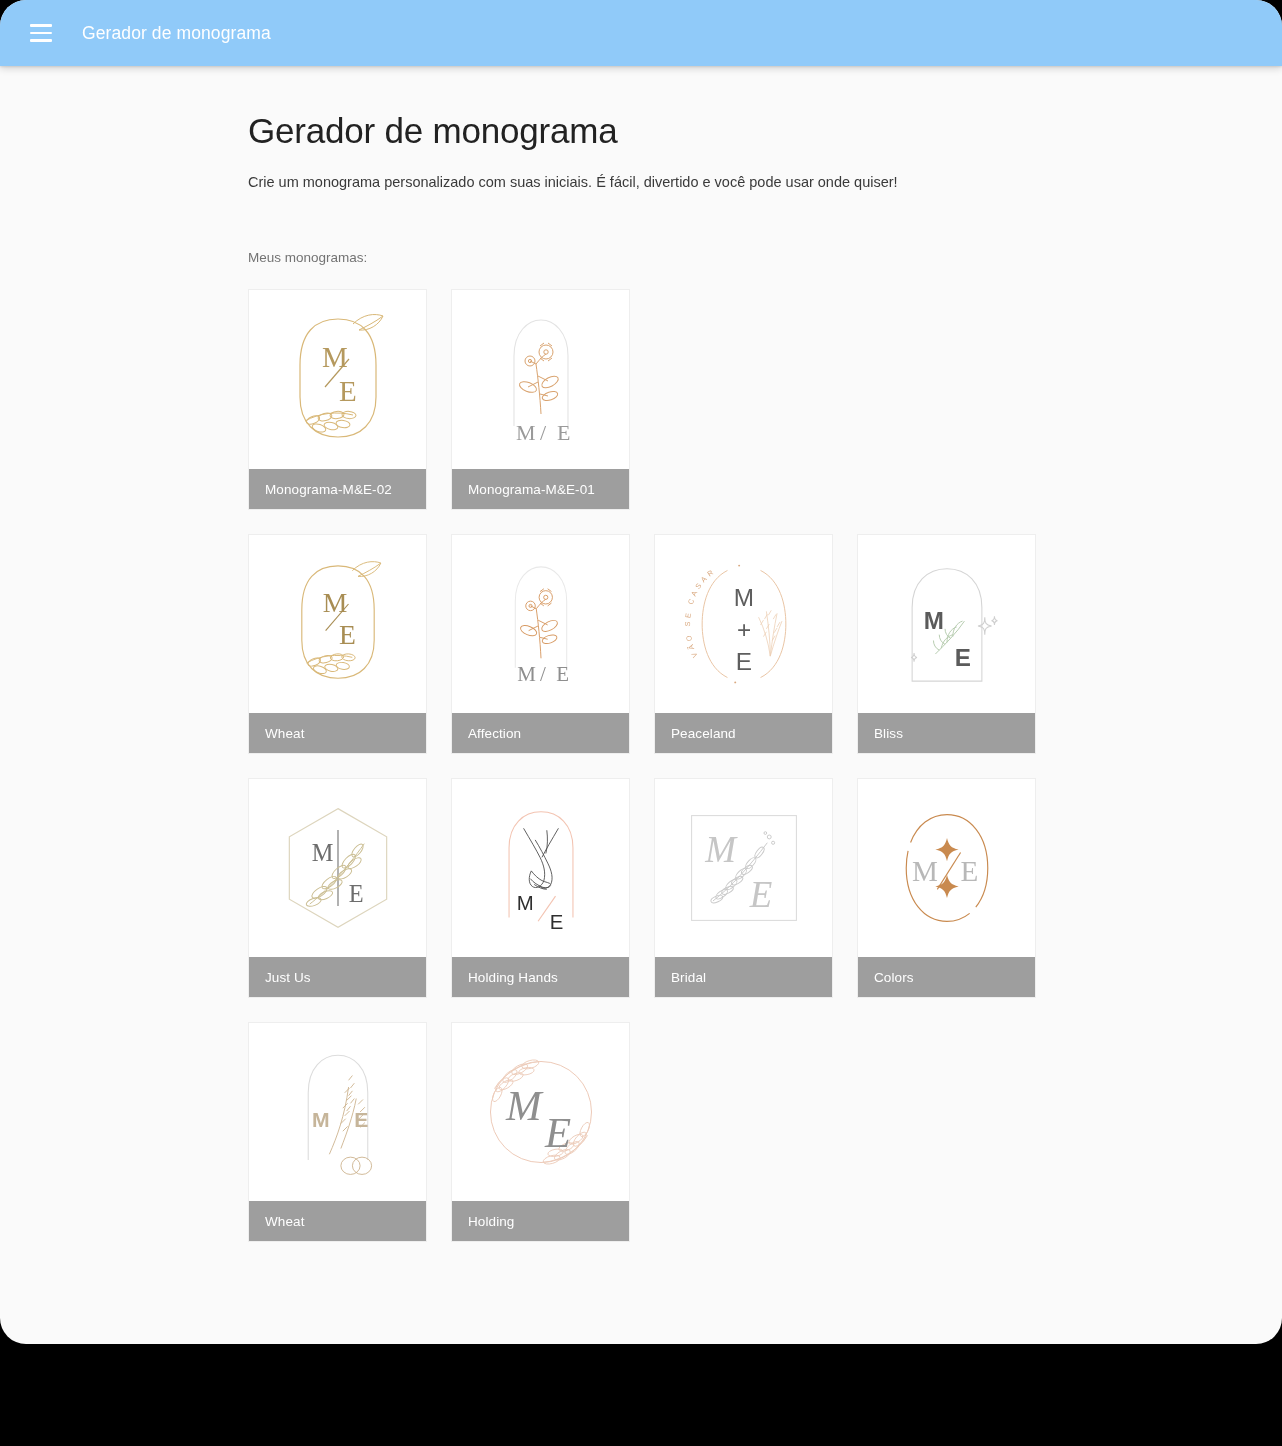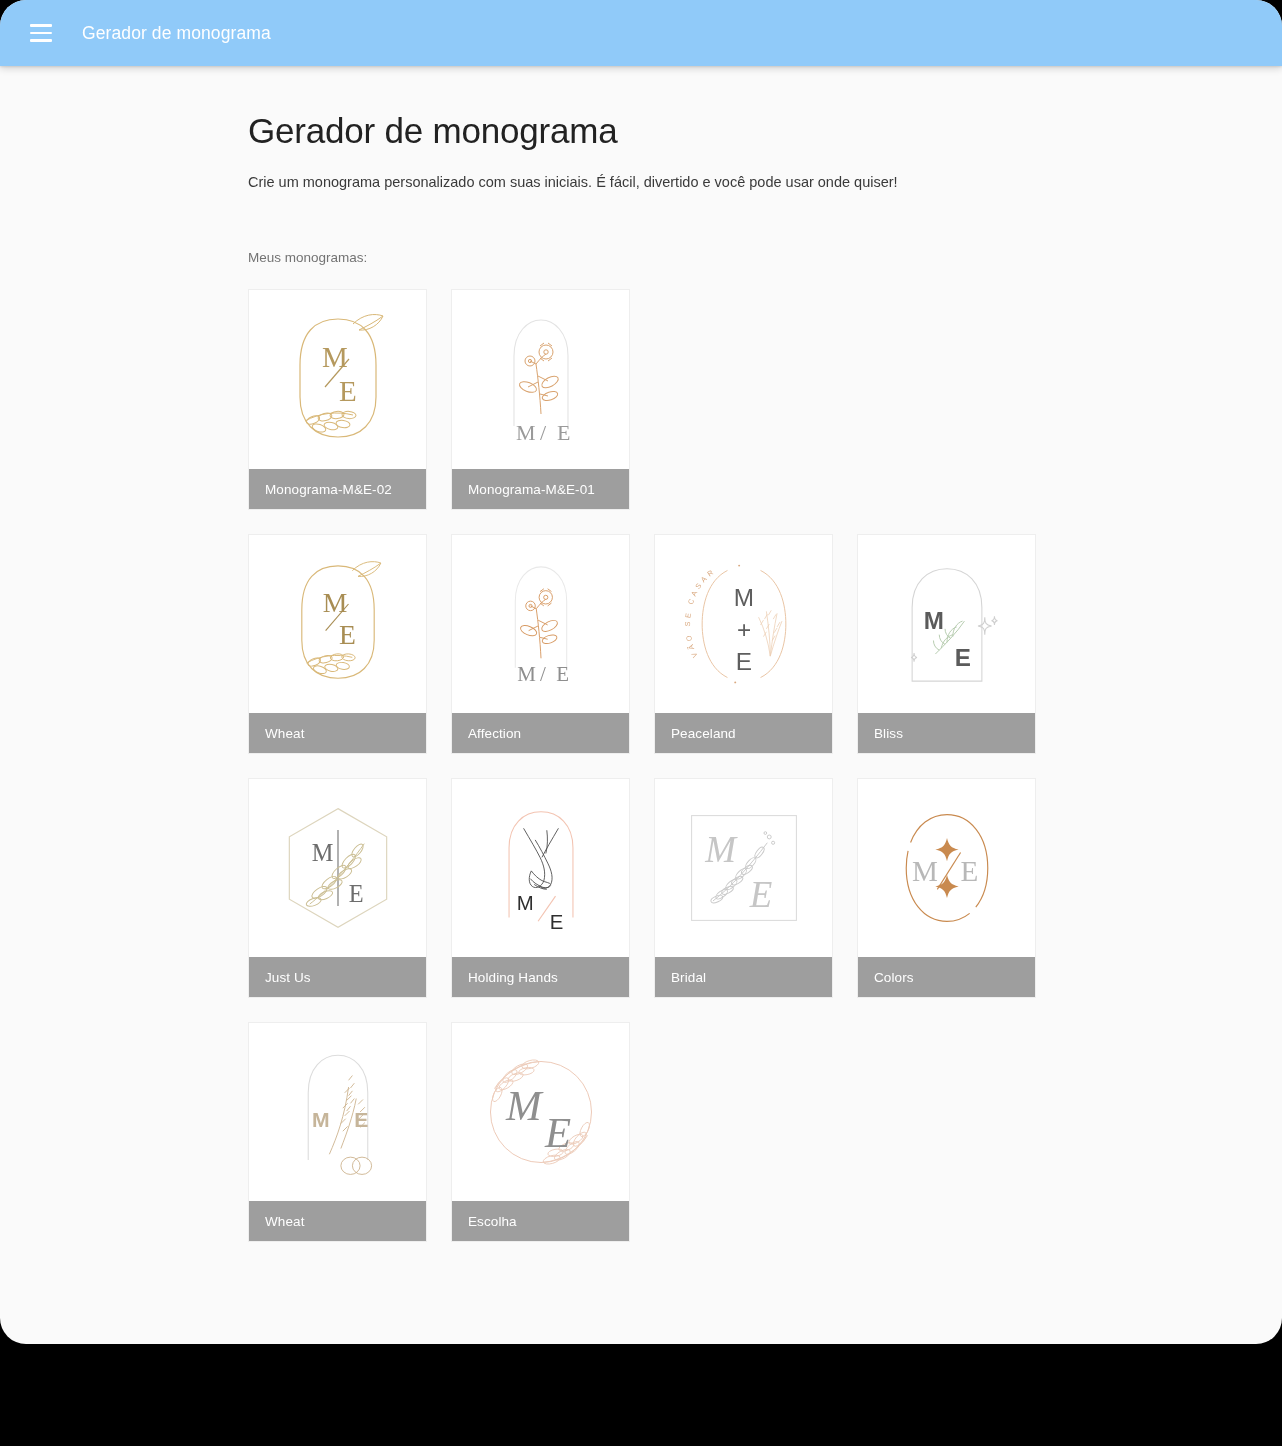--- a/index.html
+++ b/index.html
@@ -452,19 +452,19 @@
                 <ellipse cx="83" cy="119" rx="9" ry="4" transform="rotate(-16 83 119)"></ellipse>
                 <ellipse cx="117" cy="88" rx="8" ry="3.6" transform="rotate(-62 117 88)"></ellipse>
                 <ellipse cx="108" cy="98" rx="8" ry="3.6" transform="rotate(-30 108 98)"></ellipse>
                 <ellipse cx="98" cy="106" rx="8" ry="3.6" transform="rotate(-20 98 106)"></ellipse>
                 <ellipse cx="87" cy="112" rx="8" ry="3.6" transform="rotate(-10 87 112)"></ellipse>
               </g>
               <text x="36" y="78" font-family="'Liberation Serif',serif" font-style="italic" font-size="44" fill="#8f8f8f">M</text>
               <text x="76" y="106" font-family="'Liberation Serif',serif" font-style="italic" font-size="44" fill="#8f8f8f">E</text>
             </svg>
           </div>
-          <div class="card-label">Escolha</div>
+          <div class="card-label">Holding</div>
         </div>
 
       </div>
     </div>
   </div>
 </div>
 
 </body></html>

